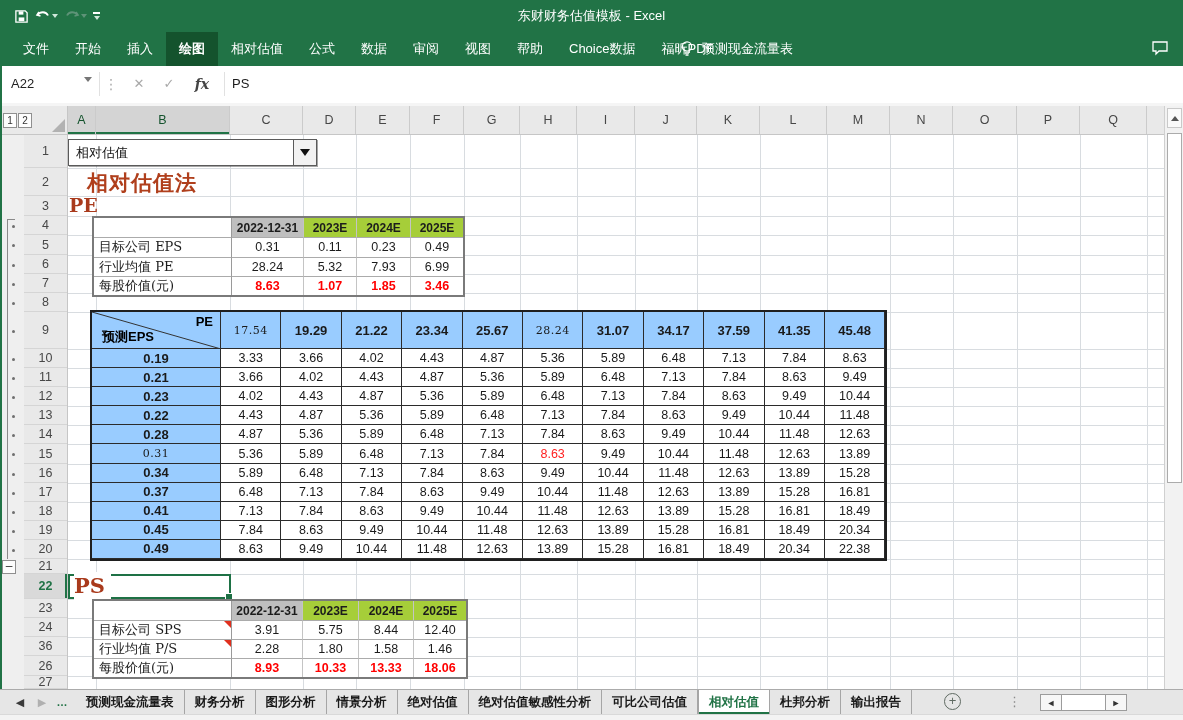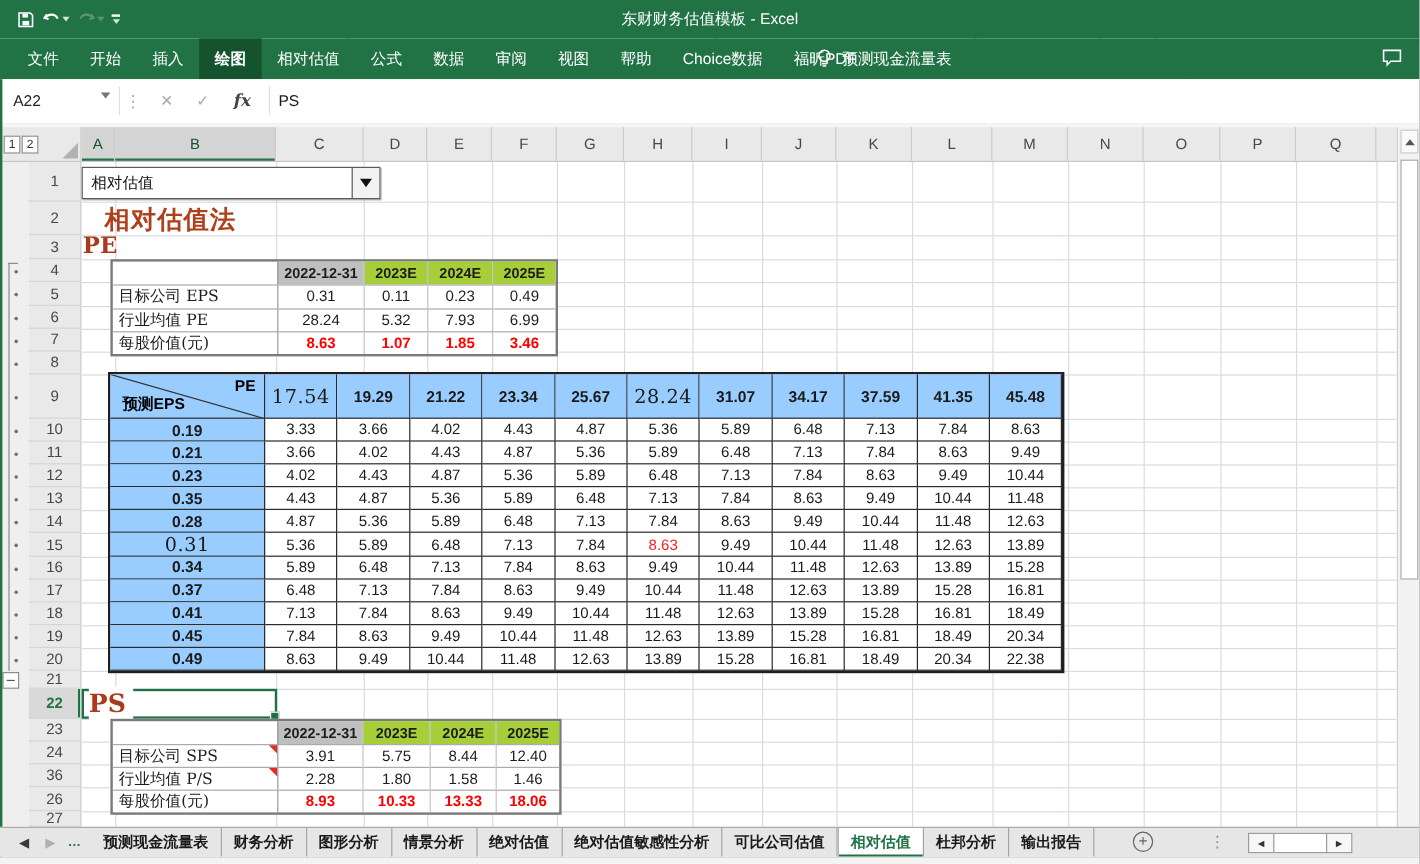--- a/index.html
+++ b/index.html
@@ -86,21 +86,21 @@
   .t-top{border-top:1px solid #ABABAB;}
   .t-vsep{border-left:1px solid #C4C4C4;}
   .t-vsep1{border-left:1px solid #9A9A9A;}
   .t-red{color:var(--value-red);font-weight:bold;}
   .cmt-tri{position:absolute;right:0;top:0;width:0;height:0;border-top:7px solid #E0301E;border-left:7px solid transparent;}
   
   #pe-matrix{position:absolute;left:90px;top:310px;border:2px solid #1F1F1F;background:#fff;}
   #mx-grid{display:grid;grid-template-columns:129px repeat(11,60.4px);grid-template-rows:37px repeat(11,19.1px);}
   .mx-cell{display:flex;align-items:center;justify-content:center;font-size:12.5px;color:#1a1a1a;border-right:1px solid #2B2B2B;border-bottom:1px solid #2B2B2B;box-sizing:border-box;}
   .mx-hdr{background:var(--matrix-blue);font-weight:bold;font-size:13px;}
-  .mx-plain{font-weight:400;font-family:"DejaVu Serif",serif;font-size:16px;letter-spacing:.5px;}
+  .mx-plain{font-weight:400;font-family:"DejaVu Serif",serif;font-size:11px;letter-spacing:.5px;}
   .mx-red{color:#FF1F1F;}
   #mx-corner{position:relative;background:var(--matrix-blue);border-right:1px solid #2B2B2B;border-bottom:1px solid #2B2B2B;box-sizing:border-box;}
   #mx-corner .top{position:absolute;right:7px;top:2px;font-weight:bold;font-size:13px;}
   #mx-corner .bot{position:absolute;left:10px;bottom:2px;font-weight:bold;font-size:13px;}
   #mx-corner svg{position:absolute;left:0;top:0;}
   
   #v-scroll{position:absolute;left:1164px;top:106px;width:19px;height:583px;background:#F2F2F2;border-left:1px solid #D0D0D0;box-sizing:border-box;}
   #v-up{position:absolute;left:2px;top:2px;width:15px;height:20px;background:#FAFAFA;border:1px solid #C9C9C9;box-sizing:border-box;display:flex;align-items:center;justify-content:center;}
   #v-up .tri{width:0;height:0;border-left:4px solid transparent;border-right:4px solid transparent;border-bottom:5px solid #555;}
   #v-thumb{position:absolute;left:2px;top:27px;width:15px;height:350px;background:#FFFFFF;border:1px solid #ABABAB;box-sizing:border-box;}
@@ -436,21 +436,21 @@
         <div class="mx-cell">4.43</div>
         <div class="mx-cell">4.87</div>
         <div class="mx-cell">5.36</div>
         <div class="mx-cell">5.89</div>
         <div class="mx-cell">6.48</div>
         <div class="mx-cell">7.13</div>
         <div class="mx-cell">7.84</div>
         <div class="mx-cell">8.63</div>
         <div class="mx-cell">9.49</div>
         <div class="mx-cell">10.44</div>
-        <div class="mx-cell mx-hdr">0.35</div>
+        <div class="mx-cell mx-hdr">0.22</div>
         <div class="mx-cell">4.43</div>
         <div class="mx-cell">4.87</div>
         <div class="mx-cell">5.36</div>
         <div class="mx-cell">5.89</div>
         <div class="mx-cell">6.48</div>
         <div class="mx-cell">7.13</div>
         <div class="mx-cell">7.84</div>
         <div class="mx-cell">8.63</div>
         <div class="mx-cell">9.49</div>
         <div class="mx-cell">10.44</div>

